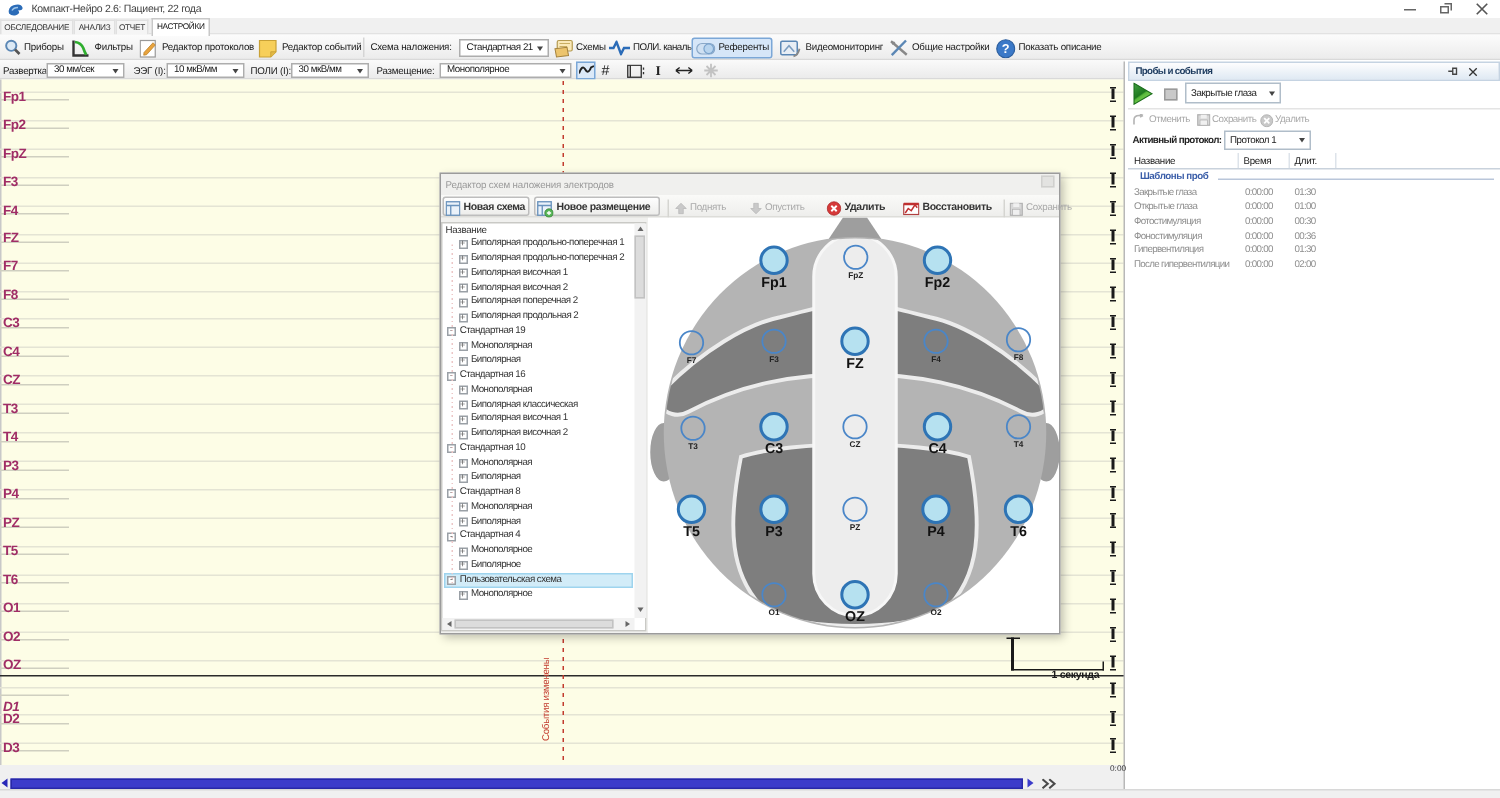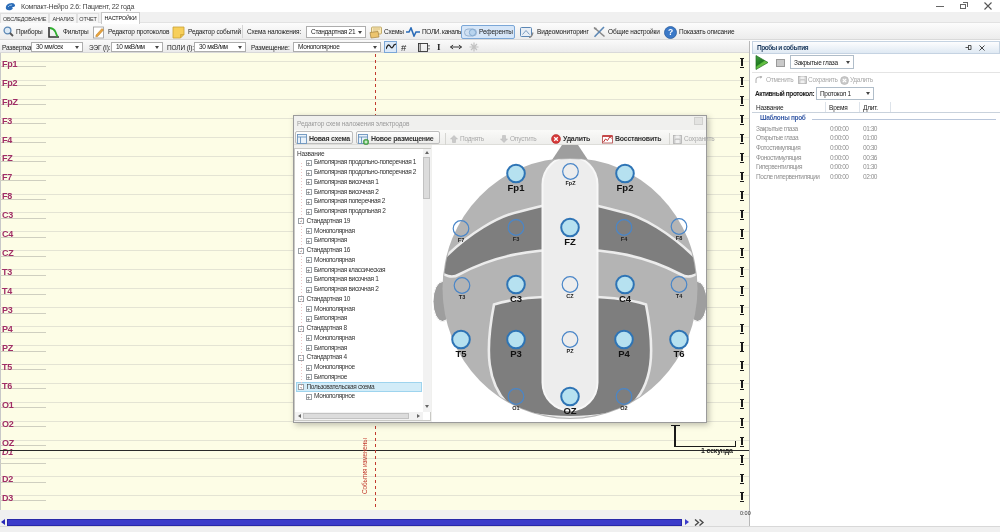--- a/index.html
+++ b/index.html
@@ -180,21 +180,21 @@
 <div class="chline2" style="top:407.3px;"></div>
 <div class="lbl" style="top:399.6px;">O1</div>
 <div class="chline" style="top:420.8px;"></div>
 <div class="chline2" style="top:426.3px;"></div>
 <div class="lbl" style="top:418.6px;">O2</div>
 <div class="chline" style="top:439.7px;"></div>
 <div class="chline2" style="top:445.2px;"></div>
 <div class="lbl" style="top:437.5px;">OZ</div>
 <div class="chline" style="top:457.7px;"></div>
 <div class="chline2" style="top:463.2px;"></div>
-<div class="lbl" style="top:447px;font-style:italic;">D1</div>
+<div class="lbl" style="top:466px;font-style:italic;">D1</div>
 <div class="chline" style="top:476.3px;"></div>
 <div class="chline2" style="top:481.8px;"></div>
 <div class="lbl" style="top:474.1px;">D2</div>
 <div class="chline" style="top:494.8px;"></div>
 <div class="chline2" style="top:500.3px;"></div>
 <div class="lbl" style="top:492.6px;">D3</div>
 <div class="imark" style="top:58.3px;"></div>
 <div class="imark" style="top:77.2px;"></div>
 <div class="imark" style="top:96.2px;"></div>
 <div class="imark" style="top:115.1px;"></div>

